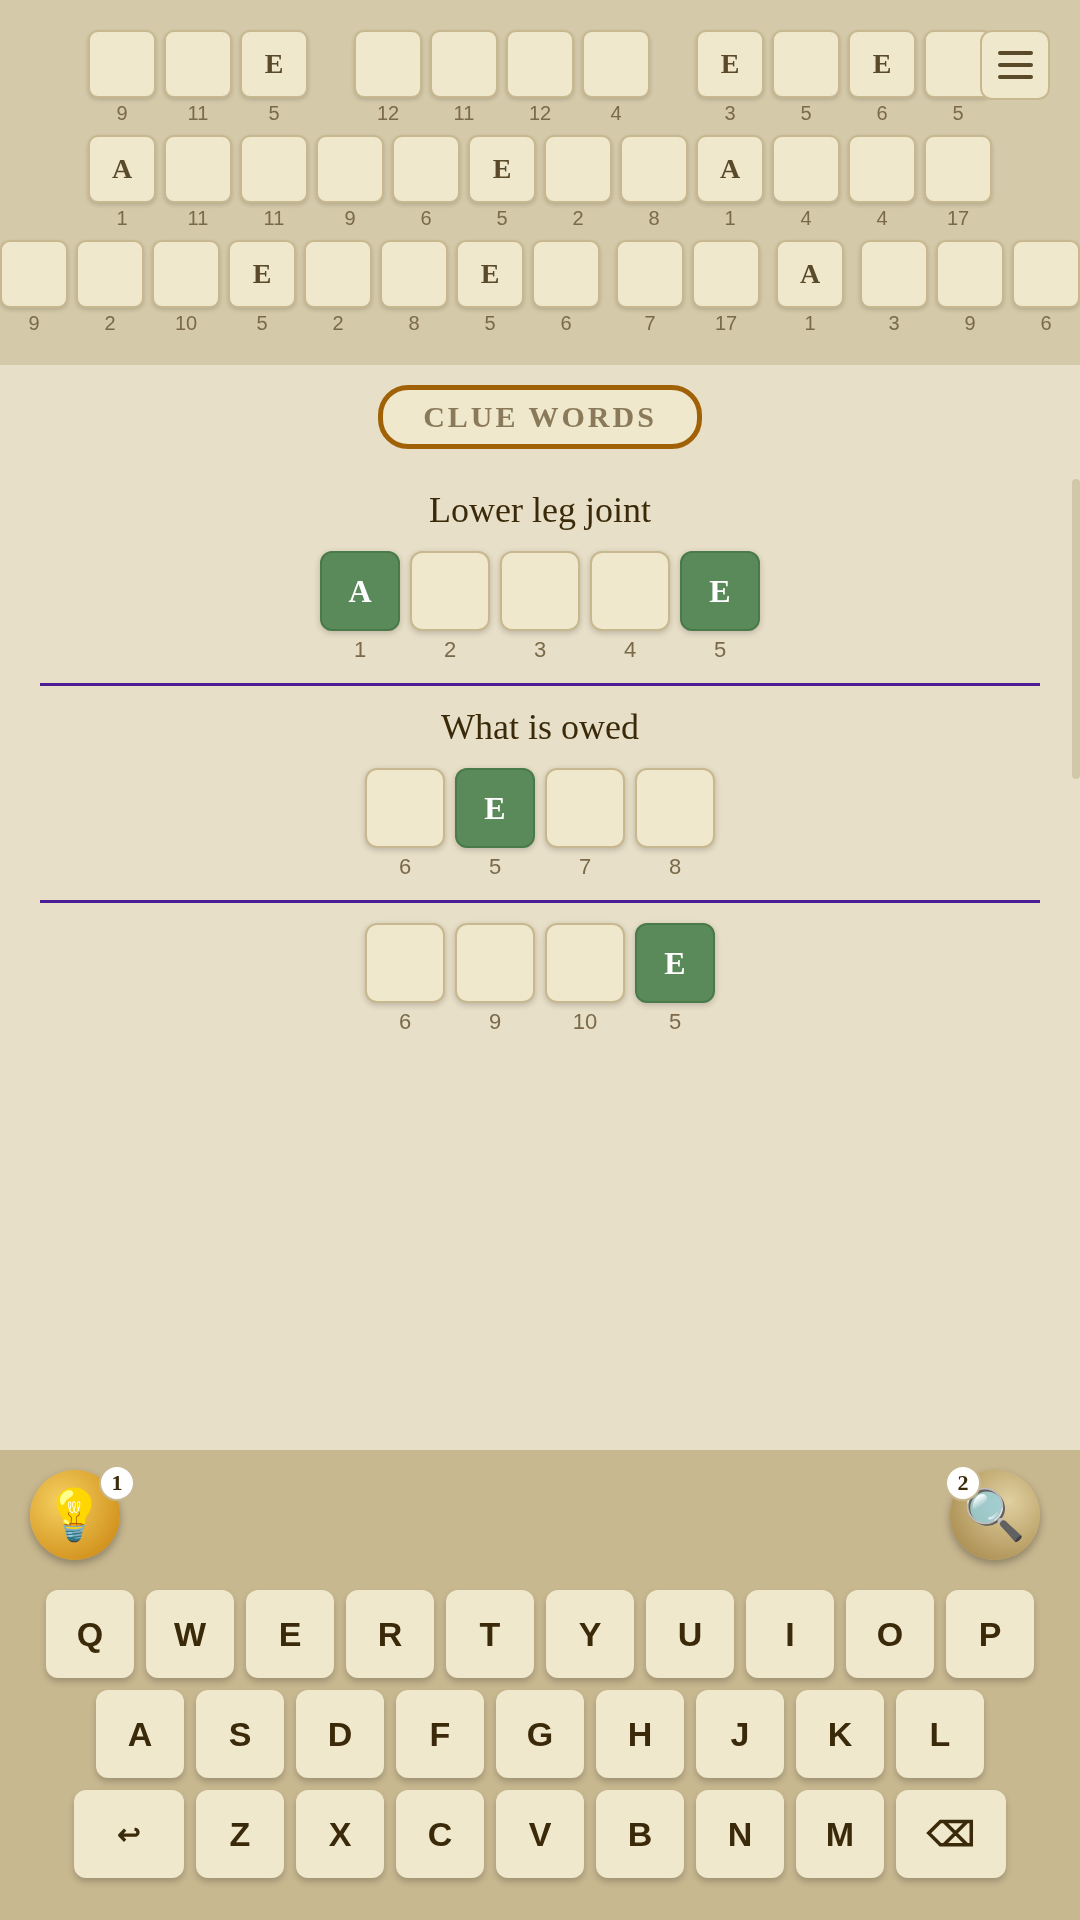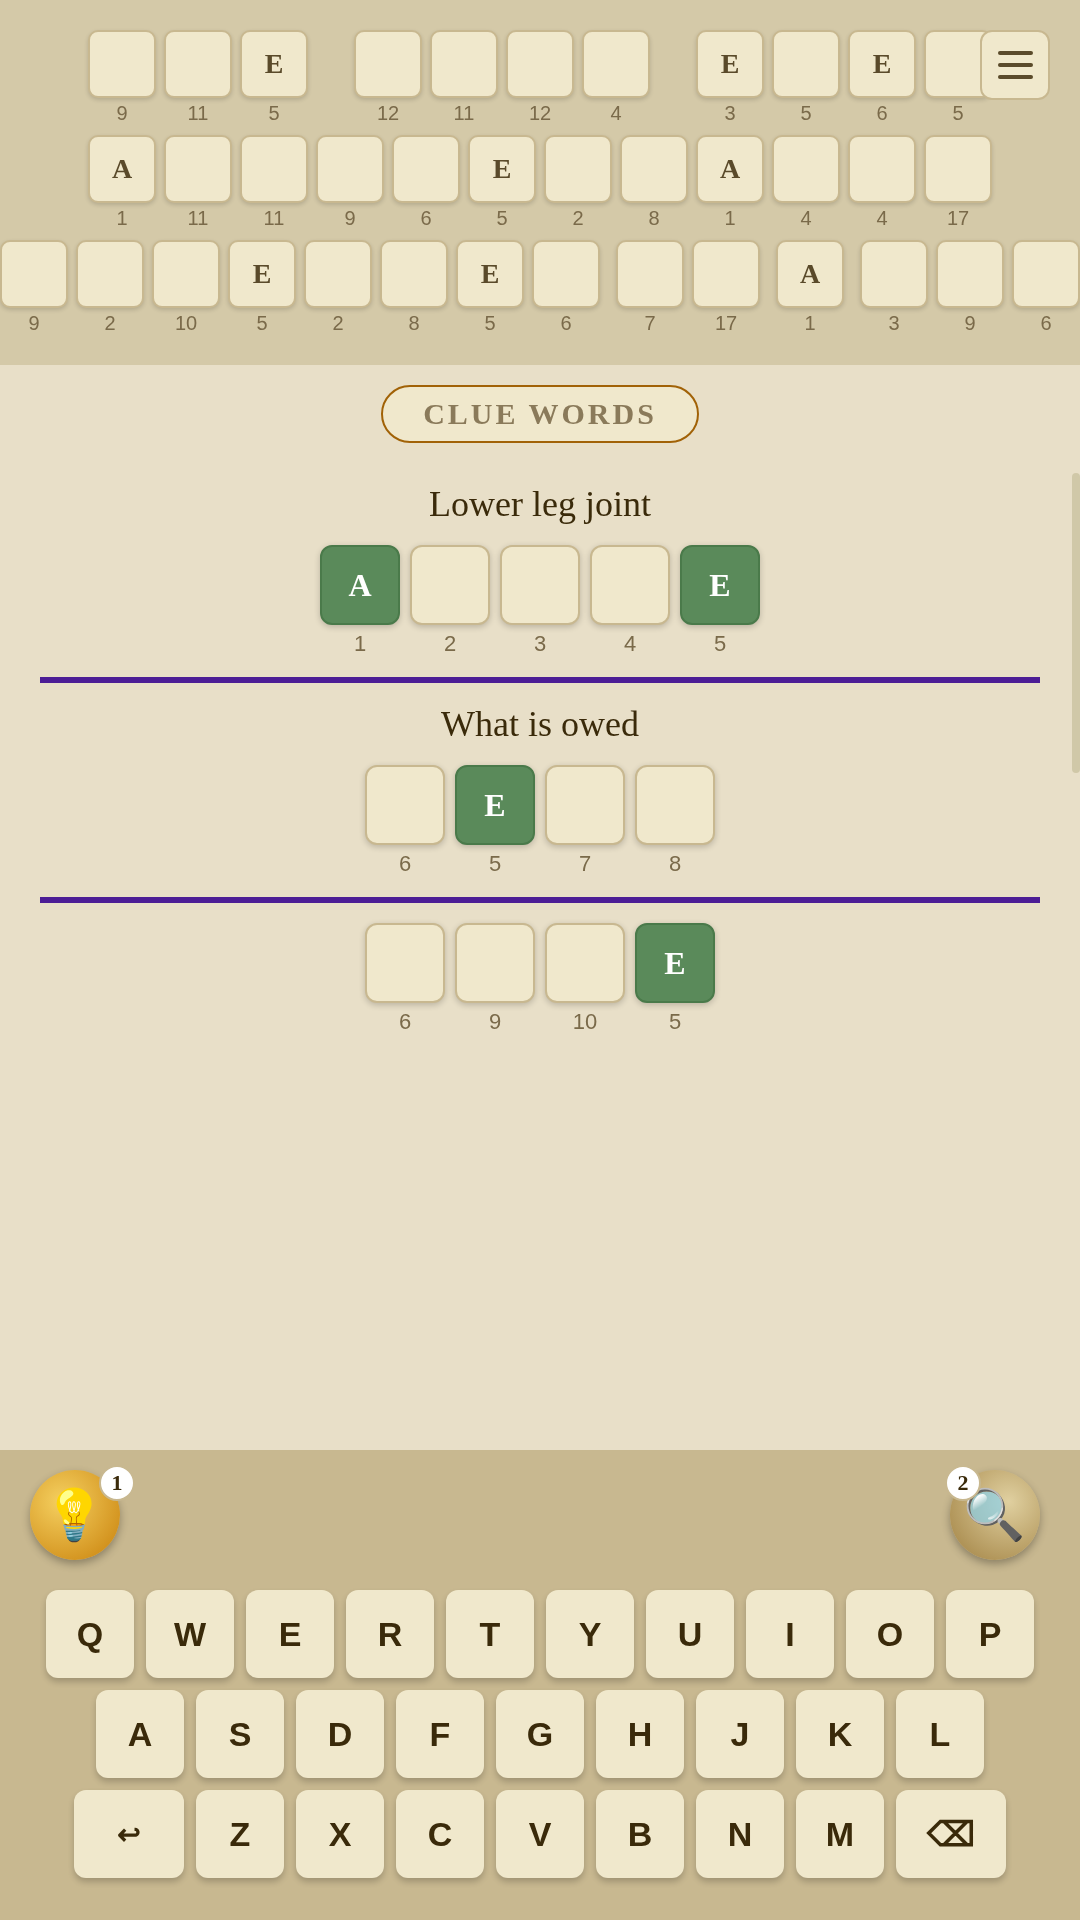--- a/index.html
+++ b/index.html
@@ -73,39 +73,39 @@
       z-index: 1;
     }
 
     .clue-words-header-wrap {
       display: flex;
       justify-content: center;
       padding: 20px 0 10px 0;
     }
 
     .clue-words-header {
-      border: 2px solid #a16207;
+      border: 5px solid #a16207;
       border-radius: 30px;
       padding: 10px 40px;
       background: #f0e8cc;
       font-size: 30px;
       font-weight: bold;
       color: #8a7a5a;
       letter-spacing: 3px;
     }
 
     .clues-container {
       padding: 10px 40px;
       max-height: 640px;
       overflow-y: auto;
     }
 
     .clue-item {
       padding: 20px 0;
-      border-bottom: 6px solid #4c1d95;
+      border-bottom: 3px solid #4c1d95;
     }
 
     .clue-text {
       font-size: 36px;
       color: #3a2a0a;
       text-align: center;
       margin-bottom: 20px;
       font-family: Georgia, serif;
     }
 

